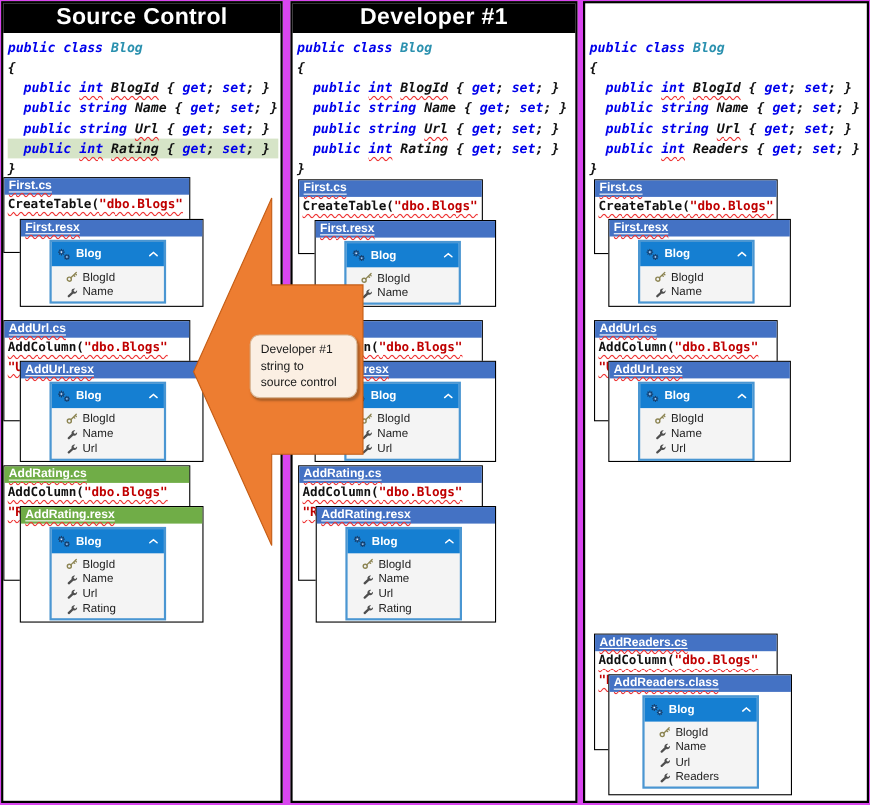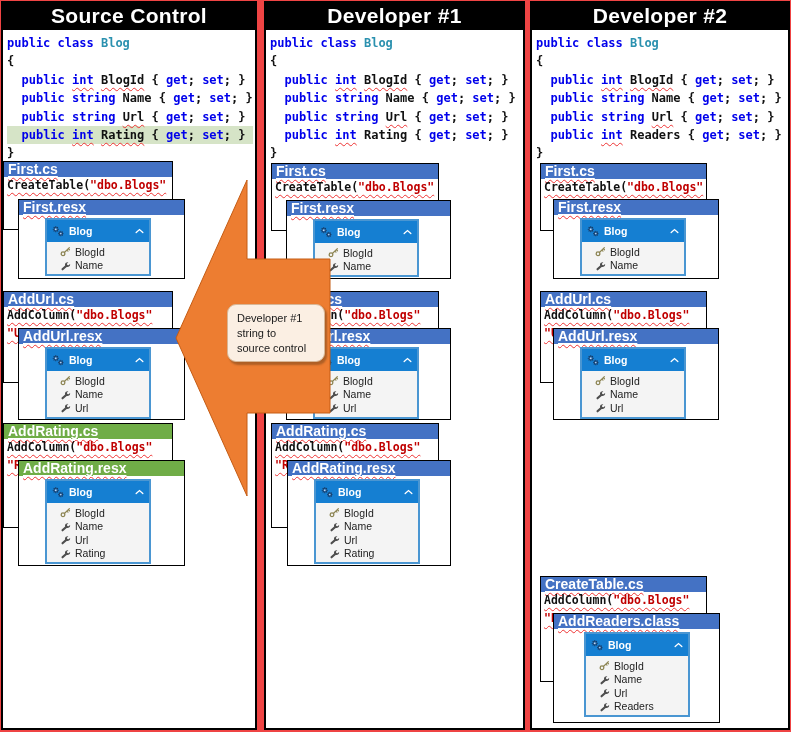--- a/index.html
+++ b/index.html
@@ -1,33 +1,33 @@
 <!DOCTYPE html>
 <html style="--header-bar: #000000; --file-bar-blue: #4472C4; --file-bar-green: #70AD47; --entity-header-blue: #157FD2; --arrow-orange: #ED7D31; --callout-bg: #FBEFE3; --code-keyword: #0000EB; --code-type: #2B91AF; --code-string: #C00000; --highlight-green: #D6E4C7; --squiggle-red: #EE3333;"><head>
 <meta charset="utf-8">
 <style>
   html,body{margin:0;padding:0;background:#fff;}
-  #page{position:relative;width:791px;height:732px;background:#ef4444;overflow:hidden;
+  #page{position:relative;width:791px;height:732px;background:#d946ef;overflow:hidden;
         font-family:"Liberation Sans",sans-serif;}
   .column{position:absolute;top:1px;height:729px;border:2px solid #000;background:#fff;box-sizing:border-box;}
   .col-head{height:27px;background:var(--header-bar,#000);color:#fff;font-size:21px;font-weight:bold;
             text-align:center;line-height:26px;letter-spacing:.3px;}
-  .codeblock{position:absolute;left:4px;top:31px;right:2px;}
+  .codeblock{position:absolute;left:4px;top:31px;right:2px;font-style:italic;}
   .code-line{white-space:pre;font-family:"DejaVu Sans Mono",monospace;}
   .main-line{font-size:12px;line-height:18.4px;font-weight:600;}
   .hl{background:var(--highlight-green,#d6e4c7);}
   span.k{color:var(--code-keyword,#0000ff);}
   span.t{color:var(--code-type,#2b91af);}
   span.s{color:var(--code-string,#c00000);}
   span.n{color:#111;}
   .w{text-decoration-line:underline;text-decoration-style:wavy;
      text-decoration-color:var(--squiggle-red,#e33);text-decoration-thickness:1px;text-underline-offset:3px;}
   .card{position:absolute;background:#fff;border:1.6px solid #000;box-sizing:border-box;}
   .bar{height:15px;display:flex;align-items:center;padding-left:4px;background:var(--file-bar-blue,#4472c4);}
-  .ttl{color:#fff;font-size:14px;font-weight:bold;line-height:13px;
+  .ttl{color:#fff;font-size:11px;font-weight:bold;line-height:13px;
        text-decoration-line:underline;text-decoration-color:#fff;text-underline-offset:2px;}
   .ttl .w{text-decoration-line:underline;text-decoration-style:wavy;text-decoration-color:var(--squiggle-red,#e33);}
   .card-line{font-size:11.5px;line-height:17.5px;padding-left:3px;font-weight:600;color:#111;}
   .entity{position:absolute;border:2px solid #4a96d2;background:#f4f4f4;box-sizing:border-box;width:106px;}
   .e-head{height:22px;background:var(--entity-header-blue,#157fd2);display:flex;align-items:center;padding:0 5px;gap:5px;}
   .e-ic svg{width:12px;height:12px;display:block;}
   .e-name{color:#fff;font-size:10.5px;font-weight:bold;flex:1;}
   .e-chev svg{width:9px;height:6px;display:block;}
   .e-rows{padding:3px 0 2px 13px;}
   .e-row{height:13.5px;display:flex;align-items:center;gap:4px;}
@@ -64,21 +64,20 @@
       <div class="code-line main-line"><span class="k">public </span><span class="k">class </span><span class="t">Blog</span></div>
       <div class="code-line main-line"><span class="n">{</span></div>
       <div class="code-line main-line"><span class="n">  </span><span class="k">public </span><span class="k w">int</span><span class="n"> </span><span class="n w">BlogId</span><span class="n"> { </span><span class="k">get</span><span class="n">; </span><span class="k">set</span><span class="n">; }</span></div>
       <div class="code-line main-line"><span class="n">  </span><span class="k">public </span><span class="k">string</span><span class="n"> Name { </span><span class="k">get</span><span class="n">; </span><span class="k">set</span><span class="n">; }</span></div>
       <div class="code-line main-line"><span class="n">  </span><span class="k">public </span><span class="k">string</span><span class="n"> </span><span class="n w">Url</span><span class="n"> { </span><span class="k">get</span><span class="n">; </span><span class="k">set</span><span class="n">; }</span></div>
       <div class="code-line main-line"><span class="n">  </span><span class="k">public </span><span class="k w">int</span><span class="n"> </span><span class="n">Rating</span><span class="n"> { </span><span class="k">get</span><span class="n">; </span><span class="k">set</span><span class="n">; }</span></div>
       <div class="code-line main-line"><span class="n">}</span></div>
     </div>
   </div>
   <div class="column" style="left:530px;width:260px;">
-    <div class="col-head">Developer #2</div>
     <div class="codeblock">
       <div class="code-line main-line"><span class="k">public </span><span class="k">class </span><span class="t">Blog</span></div>
       <div class="code-line main-line"><span class="n">{</span></div>
       <div class="code-line main-line"><span class="n">  </span><span class="k">public </span><span class="k w">int</span><span class="n"> </span><span class="n w">BlogId</span><span class="n"> { </span><span class="k">get</span><span class="n">; </span><span class="k">set</span><span class="n">; }</span></div>
       <div class="code-line main-line"><span class="n">  </span><span class="k">public </span><span class="k">string</span><span class="n"> Name { </span><span class="k">get</span><span class="n">; </span><span class="k">set</span><span class="n">; }</span></div>
       <div class="code-line main-line"><span class="n">  </span><span class="k">public </span><span class="k">string</span><span class="n"> </span><span class="n w">Url</span><span class="n"> { </span><span class="k">get</span><span class="n">; </span><span class="k">set</span><span class="n">; }</span></div>
       <div class="code-line main-line"><span class="n">  </span><span class="k">public </span><span class="k w">int</span><span class="n"> </span><span class="n">Readers</span><span class="n"> { </span><span class="k">get</span><span class="n">; </span><span class="k">set</span><span class="n">; }</span></div>
       <div class="code-line main-line"><span class="n">}</span></div>
     </div>
   </div>
@@ -563,21 +562,21 @@
               </svg>
             </span>
             <span class="f-name">Url</span>
           </div>
         </div>
       </div>
   </div>
 
   <div class="card" style="left:540px;top:576px;width:167px;height:106px;">
     <div class="bar" style="background: rgb(68, 114, 196);">
-      <span class="ttl"><span class="w">CreateTable.cs</span></span>
+      <span class="ttl"><span class="w">AddReaders.cs</span></span>
       </div>
     <div class="code-line card-line"><span class="n w">AddColumn(</span><span class="s w">"dbo.Blogs"</span></div>
     <div class="code-line card-line"><span class="s w">"R</span></div>
   </div>
   <div class="card" style="left:553px;top:613px;width:167px;height:110px;">
     <div class="bar" style="background: rgb(68, 114, 196);">
       <span class="ttl"><span class="w">AddReaders.class</span></span>
       </div>
     <div class="entity" style="left:30px;top:18px;">
         <div class="e-head">

